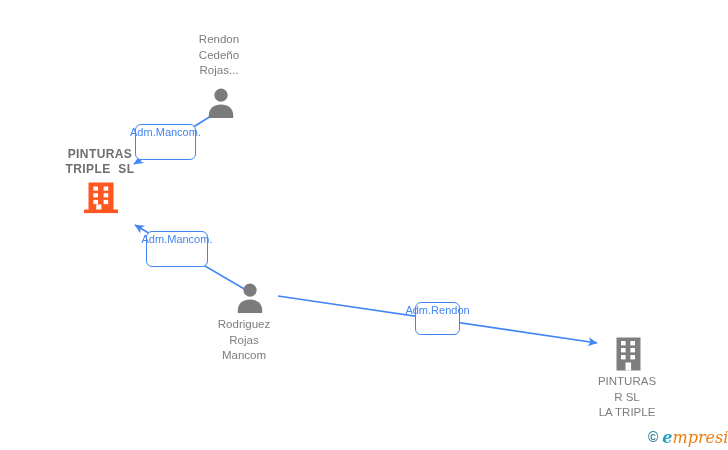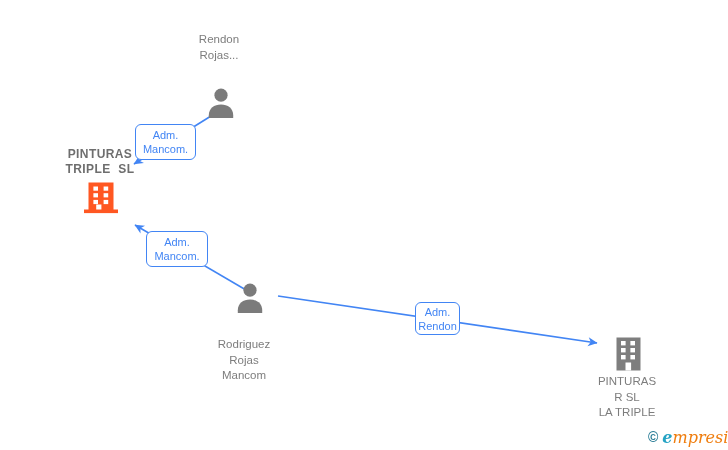--- a/index.html
+++ b/index.html
@@ -14,21 +14,21 @@
   }
   .node-label.main{
     font-weight:bold;font-size:12px;line-height:15px;color:#6e6e6e;
     letter-spacing:0.4px;word-spacing:4px;
   }
   .node-icon{position:absolute;z-index:2;cursor:pointer;}
   .edge-box{
     position:absolute;z-index:3;background:#ffffff;
     border:1.5px solid #4285f4;border-radius:6px;
     color:#4285f4;font-size:11px;line-height:14px;text-align:center;
-    display:flex;flex-direction:column;justify-content:center;
+    display:flex;justify-content:center;
     box-sizing:border-box;cursor:pointer;
   }
   .logo{
     position:absolute;left:648px;top:426px;width:78px;height:22px;z-index:2;
     display:flex;align-items:center;gap:4px;cursor:pointer;white-space:nowrap;
   }
   .logo .copy{color:#2d7f98;font-size:14px;font-weight:bold;}
   .logo .brand{font-family:"DejaVu Serif", serif;font-style:italic;font-size:16px;}
   .logo .brand .e{color:#25a3c4;font-weight:bold;font-style:italic;}
   .logo .brand .rest{color:#ef7d0e;font-style:italic;}
@@ -44,20 +44,21 @@
         <path d="M0.5,0.5 L10,5 L0.5,9.5 L3.2,5 Z" fill="#4285f4"></path>
       </marker>
     </defs>
     <line x1="211" y1="116" x2="134" y2="164" stroke="#4285f4" stroke-width="1.6" marker-end="url(#arrow)"></line>
     <line x1="246" y1="290" x2="135" y2="225" stroke="#4285f4" stroke-width="1.6" marker-end="url(#arrow)"></line>
     <line x1="278" y1="296" x2="597" y2="343" stroke="#4285f4" stroke-width="1.6" marker-end="url(#arrow)"></line>
   </svg>
 
   <div class="node-label" style="left:159px;top:32px">
     <div>Rendon</div>
+    <div>Cedeño</div>
     <div>Rojas...</div>
   </div>
   <div class="node-icon" style="left:206px;top:88px">
     <svg width="30" height="30" viewBox="0 0 30 30">
       <circle cx="15" cy="7.2" r="6.6" fill="#7b7b7b"></circle>
       <path d="M2.8,30 L2.8,27.2 C2.8,20.6 8.2,16.6 15,16.6 C21.8,16.6 27.2,20.6 27.2,27.2 L27.2,30 Z" fill="#7b7b7b"></path>
     </svg>
   </div>
 
   <div class="node-label main" style="left:40px;top:147px">
@@ -77,21 +78,21 @@
       <rect x="13.2" y="23.5" width="5.2" height="5" fill="#ffffff"></rect>
     </svg>
   </div>
 
   <div class="node-icon" style="left:235px;top:283px">
     <svg width="30" height="30" viewBox="0 0 30 30">
       <circle cx="15" cy="7.2" r="6.6" fill="#7b7b7b"></circle>
       <path d="M2.8,30 L2.8,27.2 C2.8,20.6 8.2,16.6 15,16.6 C21.8,16.6 27.2,20.6 27.2,27.2 L27.2,30 Z" fill="#7b7b7b"></path>
     </svg>
   </div>
-  <div class="node-label" style="left:184px;top:337px">
+  <div class="node-label" style="left:184px;top:317px">
     <div>Rodriguez</div>
     <div>Rojas</div>
     <div>Mancom</div>
   </div>
 
   <div class="node-icon" style="left:615px;top:337px">
     <svg width="27" height="34" viewBox="0 0 27 34">
       <rect x="1.5" y="0.5" width="24" height="33" fill="#7e7e7e"></rect>
       <rect x="6" y="4" width="4.6" height="4.4" fill="#ffffff"></rect>
       <rect x="15.4" y="4" width="4.6" height="4.4" fill="#ffffff"></rect>

